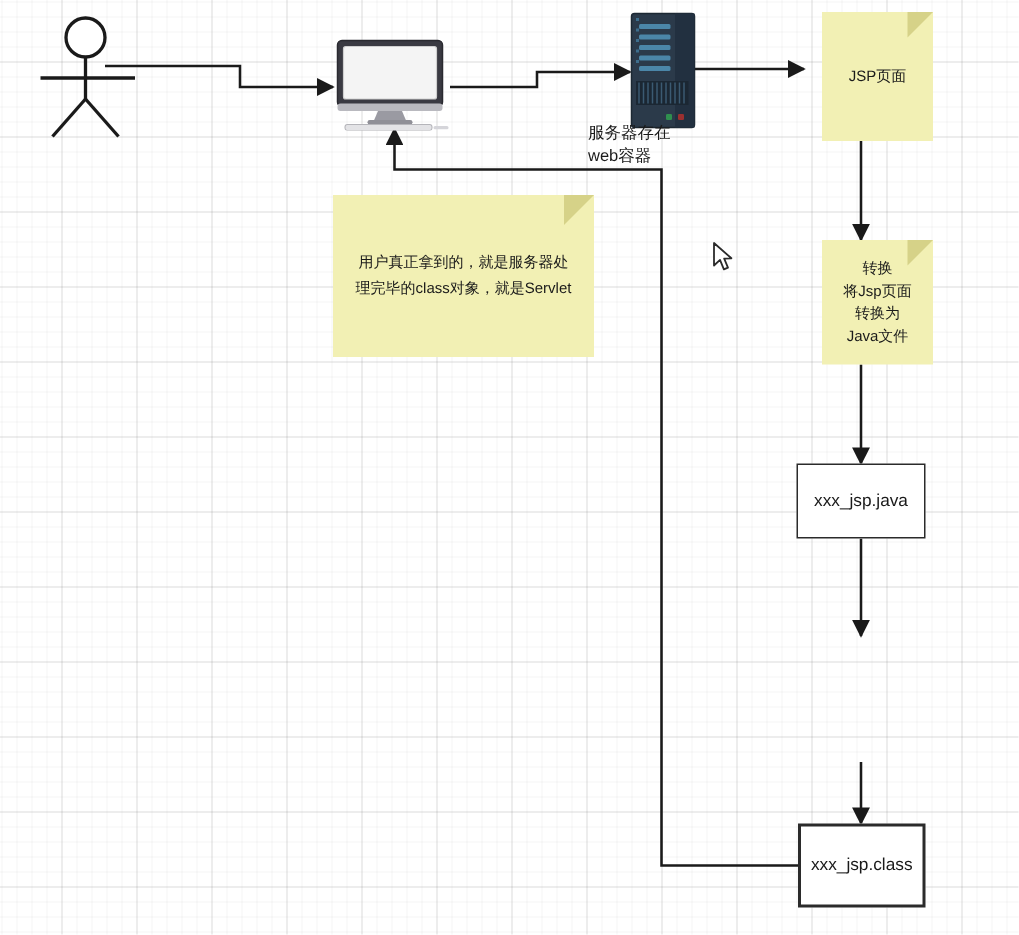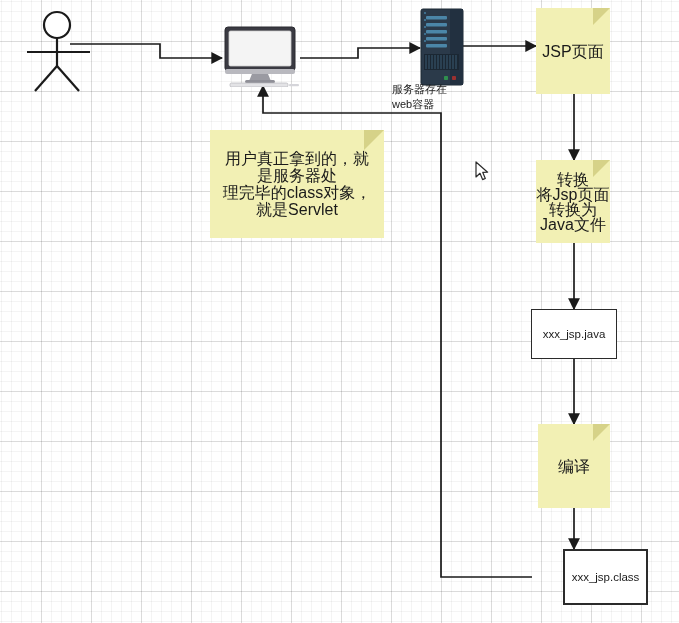--- a/index.html
+++ b/index.html
@@ -23,40 +23,41 @@
   svg.layer{overflow:visible;}
 
   .node{position:absolute;box-sizing:border-box;}
 
   
   .note{
     background:#f2f0b4;
     color:#1a1a1a;
     display:flex;align-items:center;justify-content:center;
     text-align:center;
-    font-size:16px;line-height:15px;
+    font-size:10px;line-height:15px;
     white-space:pre-line;
+    margin-left:12px;
   }
   .note .fold-tri{
     position:absolute;right:0;top:0;
     width:0;height:0;
     border-style:solid;
     border-width:17px 17px 0 0;
     border-color:#d6d288 transparent transparent transparent;
   }
 
   
   .rect{
     background:#ffffff;
     border:1.6px solid #2b2b2b;
     color:#1a1a1a;
     display:flex;align-items:center;justify-content:center;
     text-align:center;font-size:11.5px;line-height:15px;
   }
-  .rect.thick{border-width:2.4px;margin-left:31px;}
+  .rect.thick{border-width:2.4px;}
 
   .label-plain{
     position:absolute;text-align:left;font-size:11px;line-height:15px;
     color:#1a1a1a;white-space:pre-line;
   }
 
   
   .stick{position:absolute;}
   
   .monitor{position:absolute;}
@@ -173,24 +174,20 @@
     <span>转换
 将Jsp页面
 转换为
 Java文件</span>
   </div>
 
   <div class="node rect" style="left:531px;top:309px;width:86px;height:50px;">
     <span>xxx_jsp.java</span>
   </div>
 
-  <div class="node note" style="left:538px;top:424px;width:72px;height:84px;">
-    <div class="fold-tri"></div>
-    <span>编译</span>
-  </div>
 
   <div class="node rect thick" style="left:532px;top:549px;width:85px;height:56px;">
     <span>xxx_jsp.class</span>
   </div>
 
   <div class="node note" style="left:210px;top:130px;width:174px;height:108px;line-height:17px;">
     <div class="fold-tri" style="border-width:20px 20px 0 0;"></div>
     <span style="padding:0 12px;">用户真正拿到的，就是服务器处
 理完毕的class对象，就是Servlet</span>
   </div>

